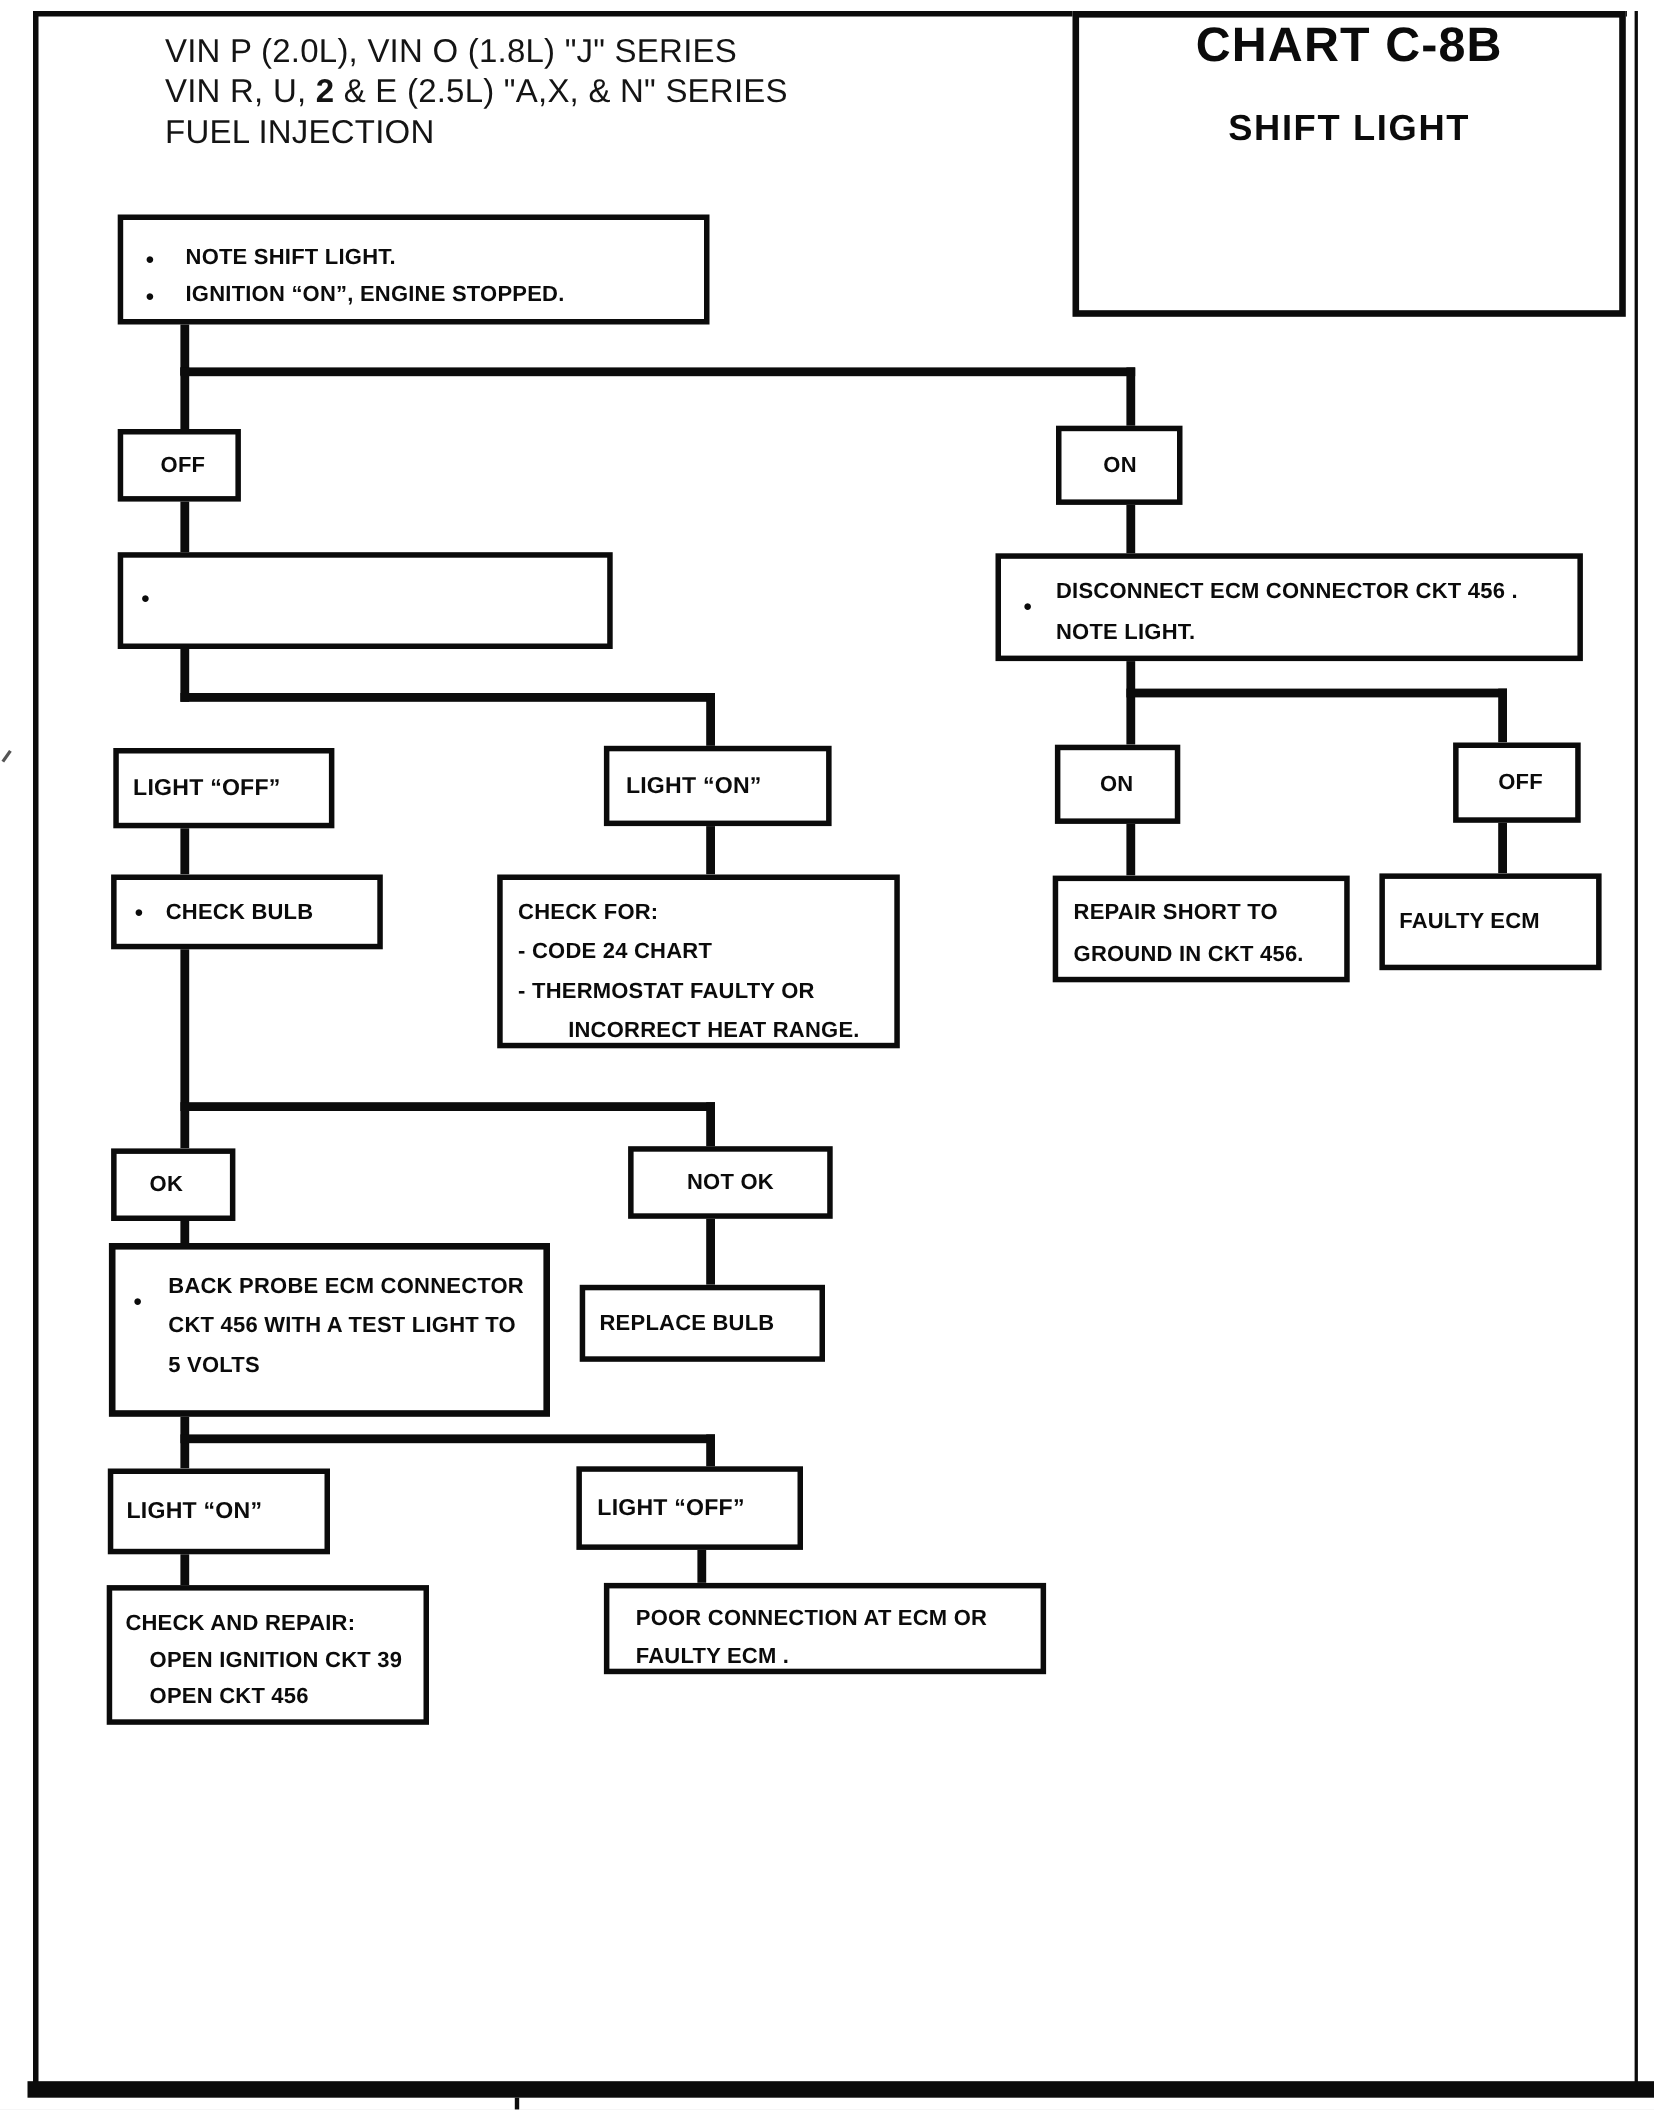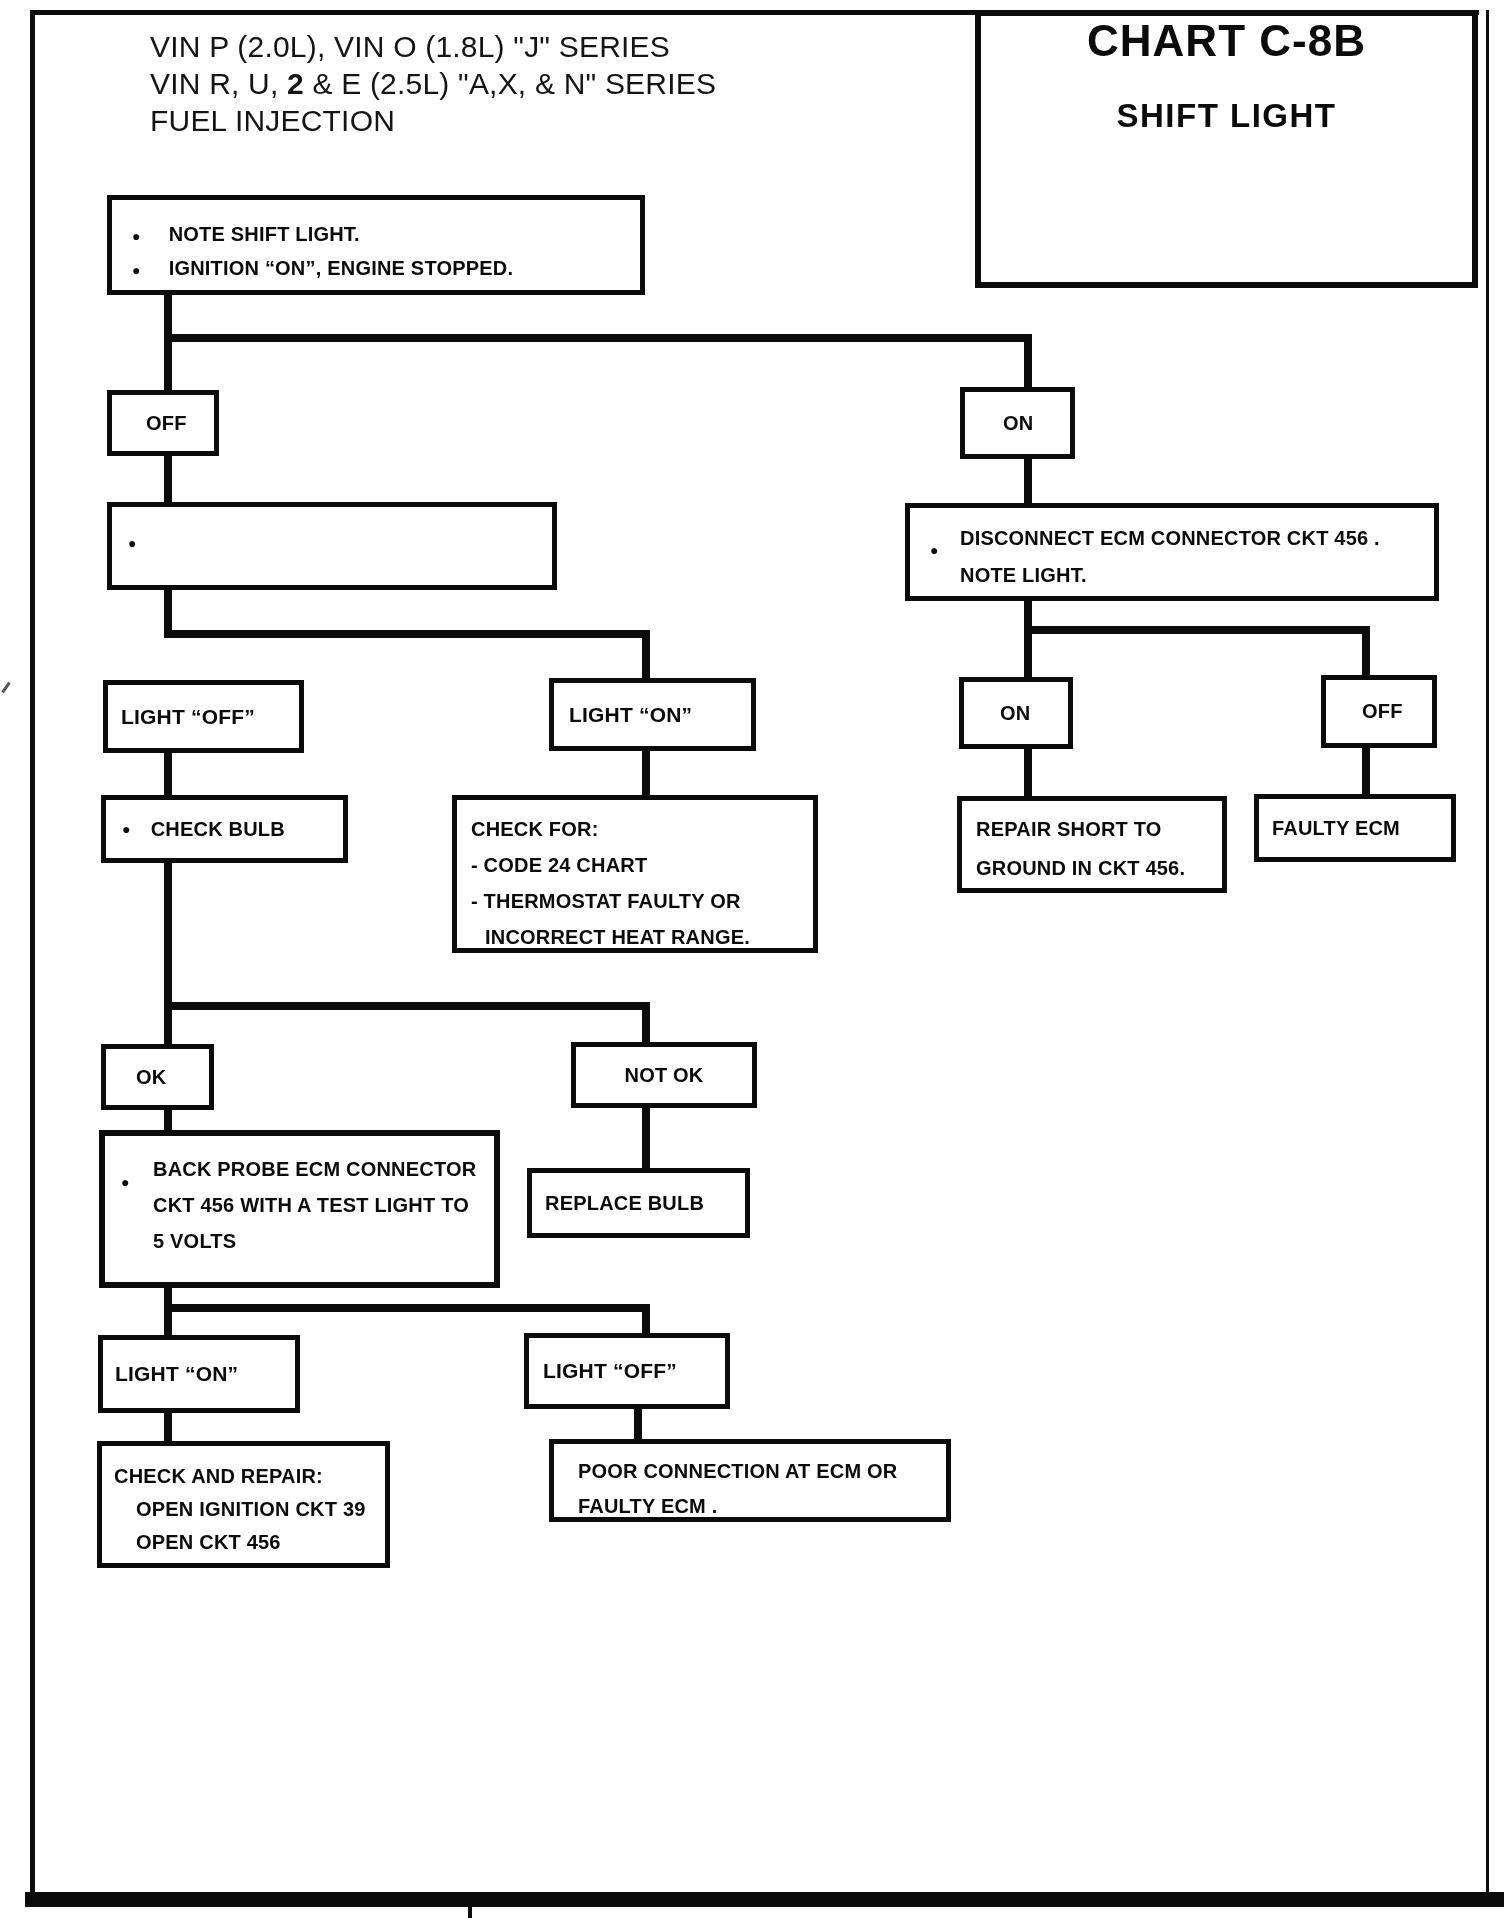--- a/index.html
+++ b/index.html
@@ -88,21 +88,21 @@
     <span class="bullet">●</span>
     <span style="display:inline-block;width:20px;"></span>
     <span>CHECK BULB</span>
   </div>
 
   <div class="line" style="left:642px; top:751px; width:8px; height:44px;"></div>
   <div class="node multi" style="left:452px; top:795px; width:366px; height:158px; padding:11px 0 0 14px;">
     <div>CHECK FOR:</div>
     <div>- CODE 24 CHART</div>
     <div>- THERMOSTAT FAULTY OR</div>
-    <div style="padding-left:14px;">INCORRECT HEAT RANGE.</div>
+    <div style="padding-left:14px;text-align:center;">INCORRECT HEAT RANGE.</div>
   </div>
 
   <div class="line" style="left:164px; top:863px; width:8px; height:181px;"></div>
   <div class="line" style="left:164px; top:1002px; width:486px; height:8px;"></div>
   <div class="line" style="left:642px; top:1002px; width:8px; height:42px;"></div>
 
   <div class="node vcenter" style="left:101px; top:1044px; width:113px; height:66px; padding-left:30px;">
       <span>OK</span>
     </div>
   <div class="node vcenter" style="left:571px; top:1042px; width:186px; height:66px; justify-content:center;">
@@ -174,17 +174,17 @@
     </div>
 
   <div class="line" style="left:1024px; top:749px; width:8px; height:47px;"></div>
   <div class="line" style="left:1362px; top:748px; width:8px; height:46px;"></div>
 
   <div class="node" style="left:957px; top:796px; width:270px; height:97px; line-height:39px; padding:9px 0 0 14px;">
     <div>REPAIR SHORT TO</div>
     <div>GROUND IN CKT 456.</div>
   </div>
 
-  <div class="node vcenter" style="left:1254px; top:794px; width:202px; height:68px; padding-left:13px;">
+  <div class="node vcenter" style="left:1254px; top:794px; width:202px; height:88px; padding-left:13px;">
       <span>FAULTY ECM</span>
     </div>
 
 </div>
 
 </body></html>

